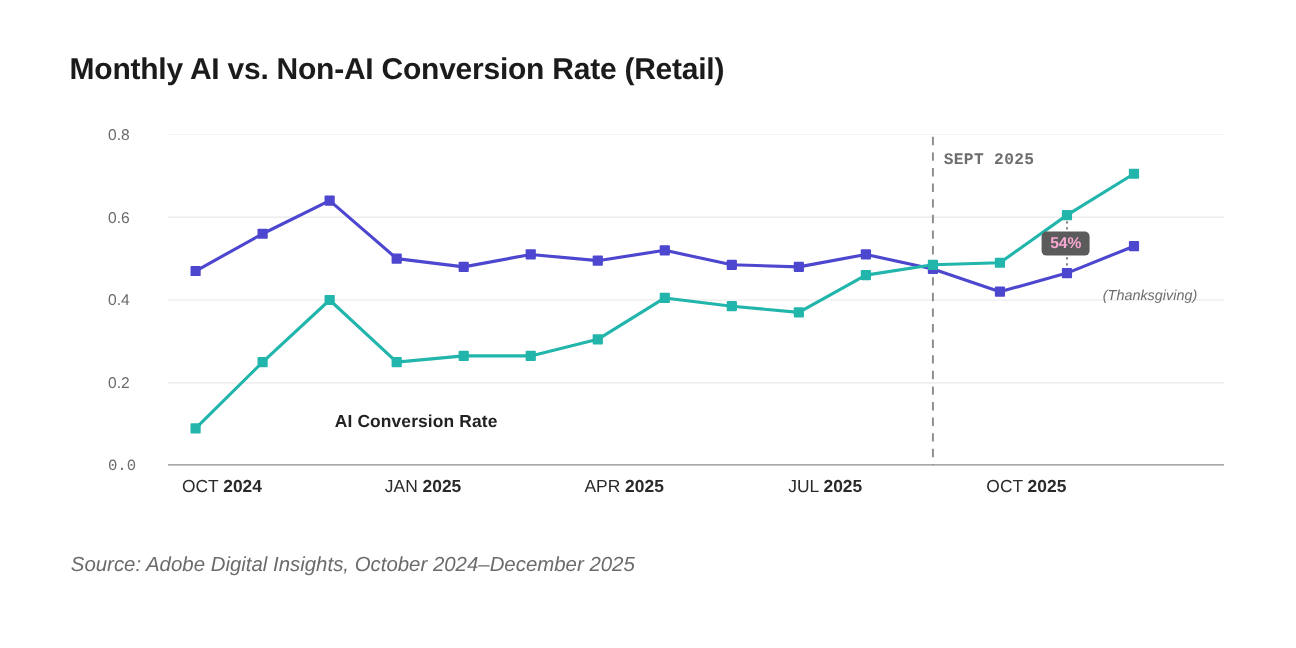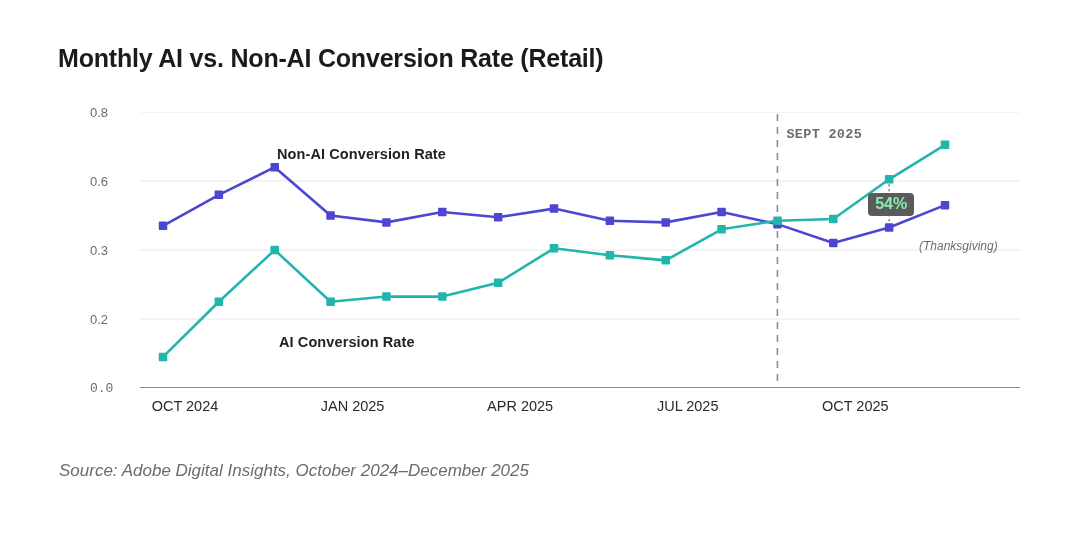--- a/index.html
+++ b/index.html
@@ -71,56 +71,56 @@
   }
   .x-tick-label {
     position: absolute;
     top: 0;
     font-size: 14.5px;
     color: #2a2a2a;
     white-space: nowrap;
     transform: translateX(-50%);
   }
   .x-tick-label .mon { font-weight: normal; }
-  .x-tick-label .yr  { font-weight: normal; }
+  .x-tick-label .yr  { font-weight: bold; }
   
   .series-label {
     position: absolute;
     font-size: 14.5px;
     font-weight: bold;
     white-space: nowrap;
     letter-spacing: 0.1px;
   }
   #label-nonai {
     left: 277px;
     top: 146px;
   }
   #label-ai {
     left: 279px;
-    top: 334px;
+    top: 344px;
   }
   
   #event-label {
     position: absolute;
     left: 768px;
     top: 127px;
     font-size: 13.5px;
     font-weight: bold;
     color: #6d6d6d;
     letter-spacing: 0.3px;
     white-space: nowrap;
   }
   
   #delta-badge {
     position: absolute;
     left: 903px;
     top: 202px;
     background: #5b5b5b;
-    color: #86efac;
-    font-size: 16px;
+    color: #f9a8d4;
+    font-size: 13px;
     font-weight: bold;
     padding: 3px 7px 4px 7px;
     border-radius: 4px;
     white-space: nowrap;
     line-height: 1;
   }
   #thanksgiving-note {
     position: absolute;
     left: 916px;
     top: 240px;
@@ -143,21 +143,21 @@
 </head>
 <body>
 
 <div id="page">
 
   <div id="chart-title">Monthly AI vs. Non-AI Conversion Rate (Retail)</div>
 
   <div id="y-ticks">
       <div class="y-tick-label" style="top: 276px; font-family: Liberation Mono, monospace;">0.0</div>
       <div class="y-tick-label" style="top: 207px;">0.2</div>
-      <div class="y-tick-label" style="top: 138px;">0.3</div>
+      <div class="y-tick-label" style="top: 138px;">0.4</div>
       <div class="y-tick-label" style="top: 69px;">0.6</div>
       <div class="y-tick-label" style="top: 0px;">0.8</div>
     </div>
 
   <div id="plot-area">
     <svg id="chart-svg" width="880" height="276" viewBox="0 0 880 276">
         <line x1="0" x2="880" y1="276" y2="276" stroke="#8c8c8c" stroke-width="2.2"></line>
         <line x1="0" x2="880" y1="207" y2="207" stroke="#e8e8e8" stroke-width="1"></line>
         <line x1="0" x2="880" y1="138" y2="138" stroke="#e8e8e8" stroke-width="1"></line>
         <line x1="0" x2="880" y1="69.00000000000003" y2="69.00000000000003" stroke="#e8e8e8" stroke-width="1"></line>
@@ -200,21 +200,20 @@
   </div>
 
   <div id="x-ticks">
       <div class="x-tick-label" style="left: 45px;"><span class="mon">OCT </span><span class="yr">2024</span></div>
       <div class="x-tick-label" style="left: 212.571px;"><span class="mon">JAN </span><span class="yr">2025</span></div>
       <div class="x-tick-label" style="left: 380.143px;"><span class="mon">APR </span><span class="yr">2025</span></div>
       <div class="x-tick-label" style="left: 547.714px;"><span class="mon">JUL </span><span class="yr">2025</span></div>
       <div class="x-tick-label" style="left: 715.286px;"><span class="mon">OCT </span><span class="yr">2025</span></div>
     </div>
 
-  <div class="series-label" id="label-nonai">Non-AI Conversion Rate</div>
   <div class="series-label" id="label-ai">AI Conversion Rate</div>
 
   <div id="event-label" style="left: 786.429px; font-family: Liberation Mono, monospace;">SEPT 2025</div>
 
   <div id="delta-badge" style="left: 868.143px; top: 193.425px;">54%</div>
   <div id="thanksgiving-note" style="left: 919px; top: 238.575px;">(Thanksgiving)</div>
 
   <div id="source-note">Source: Adobe Digital Insights, October 2024–December 2025</div>
 
 </div>

